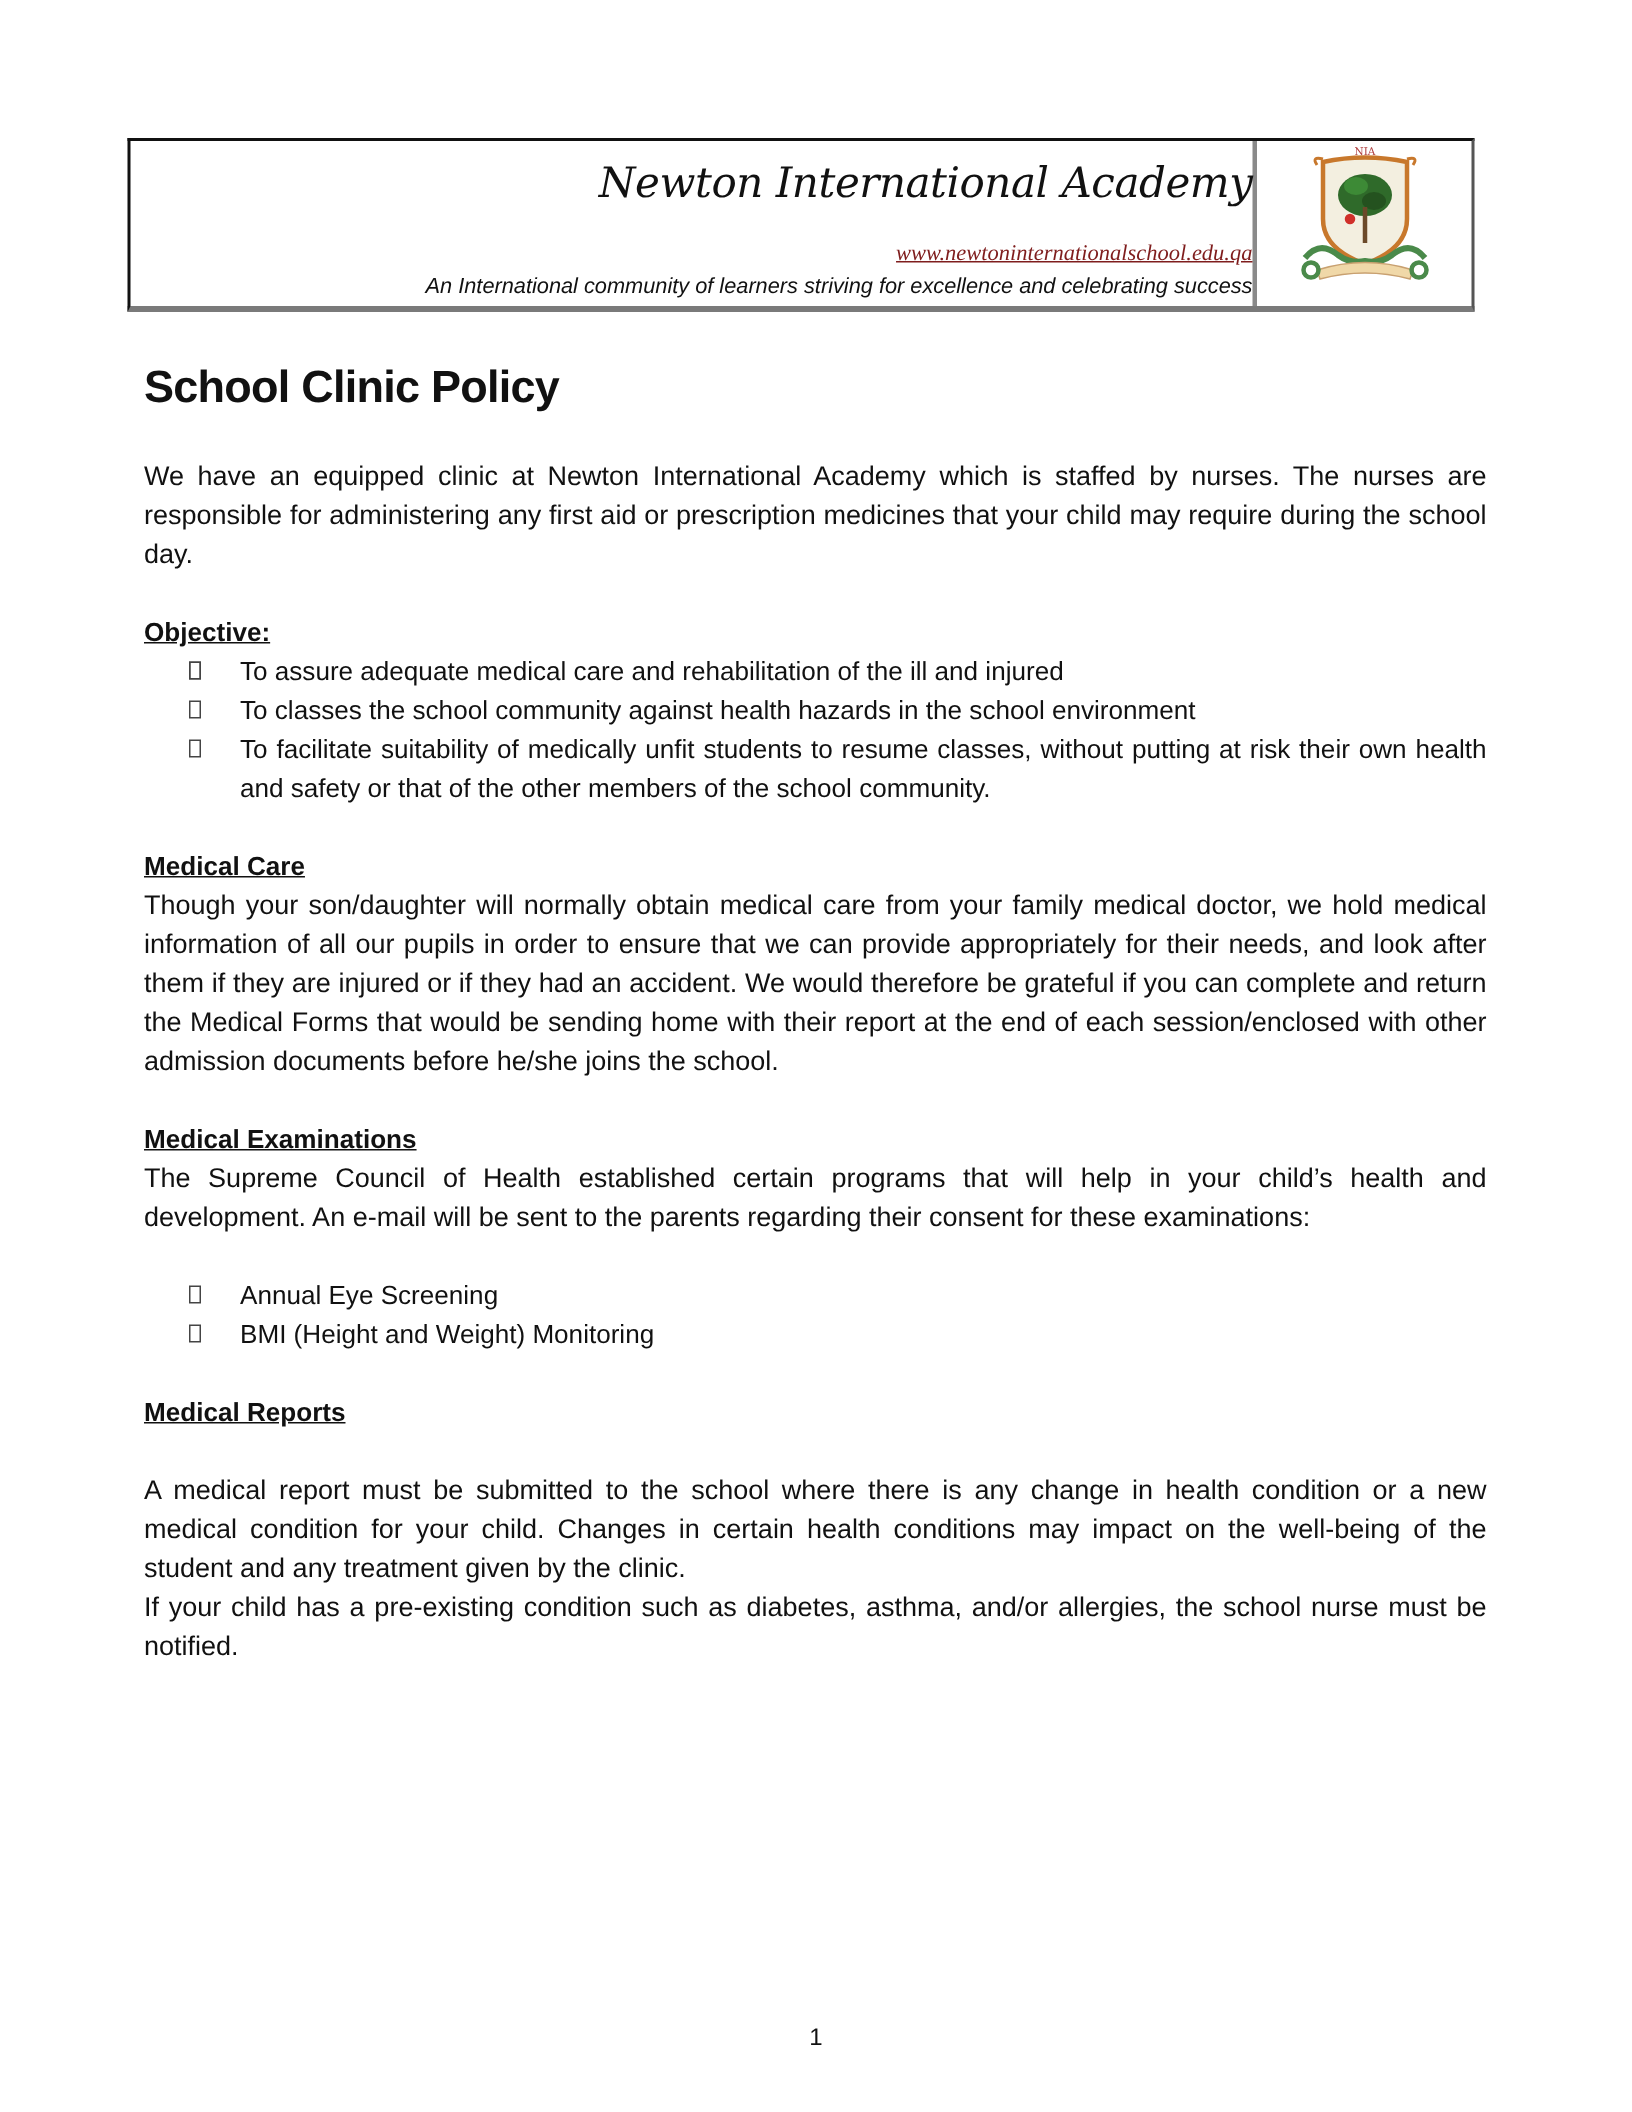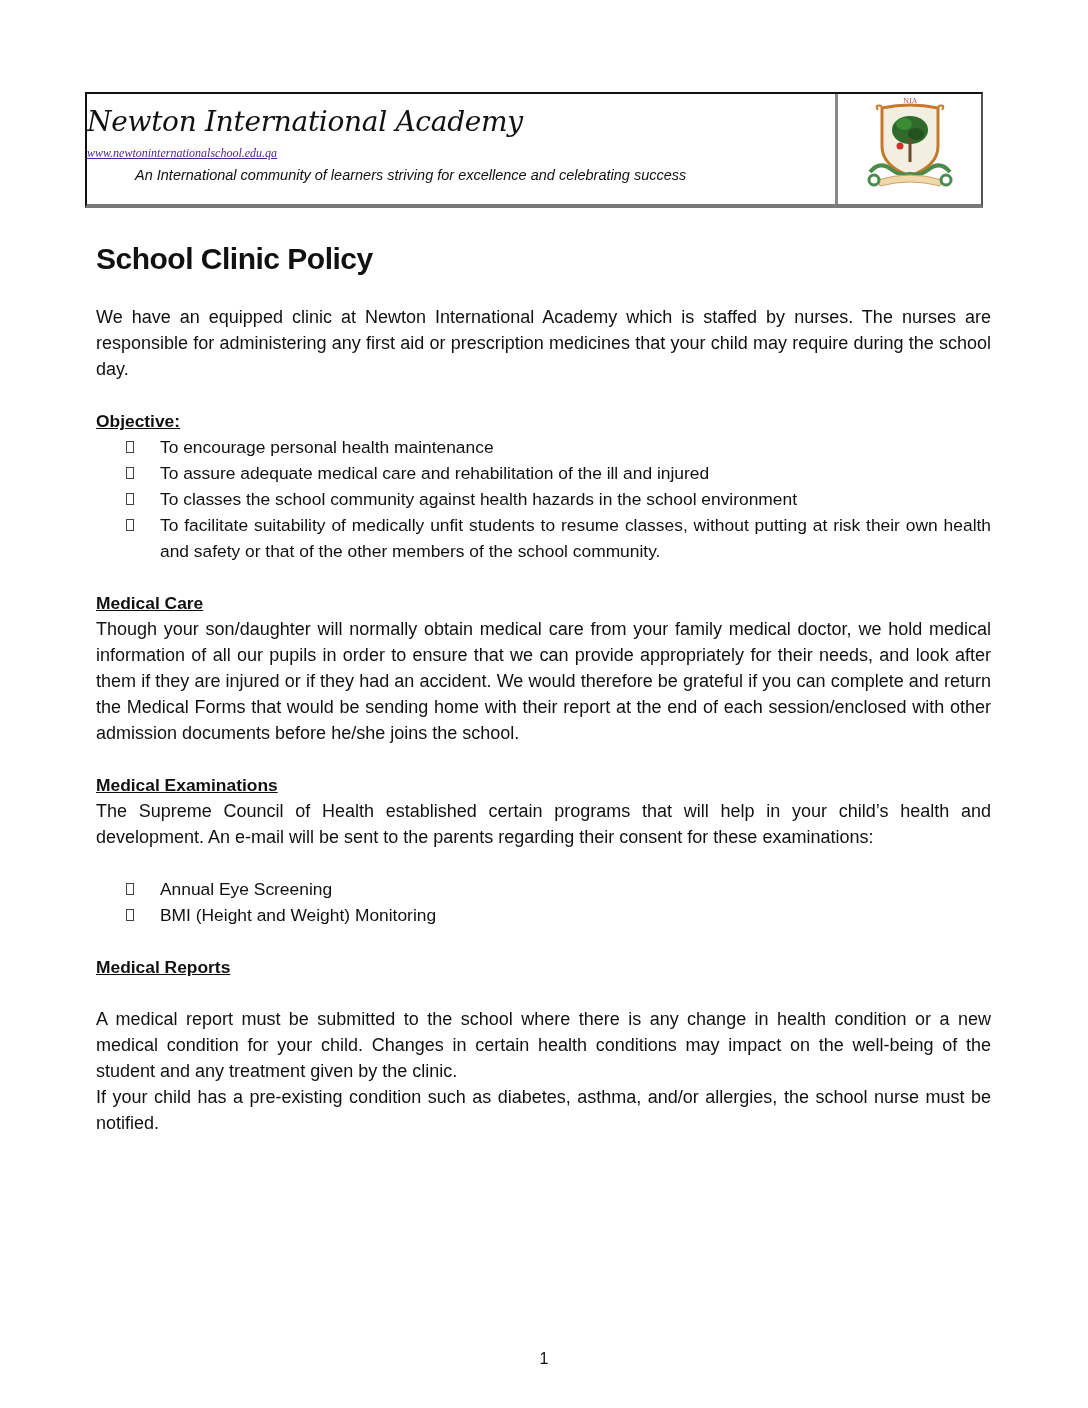--- a/index.html
+++ b/index.html
@@ -6,25 +6,25 @@
   body { width: 1088px; height: 1408px; position: relative; overflow: hidden;
          font-family: "Liberation Sans", sans-serif; color: #111; }
   .page { position: absolute; left: 0; top: 0; width: 1088px; height: 1408px; background: #fff; }
 
   
   .header-box { position: absolute; left: 85px; top: 92px; width: 898px; height: 116px;
                 border-top: 2px solid #111; border-left: 2px solid #111;
                 border-right: 2px solid #555; border-bottom: 4px solid #7a7a7a;
                 box-sizing: border-box; display: flex; }
   .header-text { width: 751px; border-right: 3px solid #8a8a8a; box-sizing: border-box;
-                 text-align: left; padding-top: 10px; }
+                 text-align: right; padding-top: 10px; }
   .school-name { font-family: "DejaVu Serif", serif; font-style: italic; font-size: 28px;
                  color: #111; line-height: 36px; letter-spacing: -0.3px; }
   .school-url { display: inline-block; font-family: "Liberation Serif", serif; font-style: italic;
-                font-size: 12px; color: #4c1d95; text-decoration: underline; line-height: 22px; margin-top: 2px; }
+                font-size: 15px; color: #7f1d1d; text-decoration: underline; line-height: 22px; margin-top: 18px; }
   .school-motto { font-family: "Liberation Sans", sans-serif; font-style: italic; font-size: 14.5px;
                   color: #111; line-height: 22px; margin-left: 48px; }
   .header-logo { flex: 1; display: flex; justify-content: center; }
 
   
   .content { position: absolute; left: 96px; top: 236px; width: 895px; }
   .page-title { font-family: "Liberation Sans", sans-serif; font-weight: bold; font-size: 30px;
                 margin: 0; line-height: 46px; letter-spacing: -0.5px; }
   .para { font-size: 18px; line-height: 26px; text-align: justify; margin: 0; }
   .section-heading { font-size: 17.4px; line-height: 26px; font-weight: bold; text-decoration: underline;
@@ -70,21 +70,21 @@
   <div class="content">
     <h1 class="page-title">School Clinic Policy</h1>
     <div style="height:22px"></div>
 
     <p class="para">We have an equipped clinic at Newton International Academy which is staffed by nurses. The nurses are responsible for administering any first aid or prescription medicines that your child may require during the school day.</p>
     <div class="gap"></div>
 
     <div>
       <span class="section-heading">Objective:</span>
       <ul class="bullets">
-        <li><span class="bullet-glyph"></span><span>To encourage personal health maintenance</span></li>
+        <li><span class="bullet-glyph"></span></li>
         <li><span class="bullet-glyph"></span><span>To assure adequate medical care and rehabilitation of the ill and injured</span></li>
         <li><span class="bullet-glyph"></span><span>To classes the school community against health hazards in the school environment</span></li>
         <li style="text-align:justify"><span class="bullet-glyph"></span><span>To facilitate suitability of medically unfit students to resume classes, without putting at risk their own health and safety or that of the other members of the school community.</span></li>
       </ul>
     </div>
     <div class="gap"></div>
 
     <div>
       <span class="section-heading">Medical Care</span>
       <p class="para">Though your son/daughter will normally obtain medical care from your family medical doctor, we hold medical information of all our pupils in order to ensure that we can provide appropriately for their needs, and look after them if they are injured or if they had an accident. We would therefore be grateful if you can complete and return the Medical Forms that would be sending home with their report at the end of each session/enclosed with other admission documents before he/she joins the school.</p>

